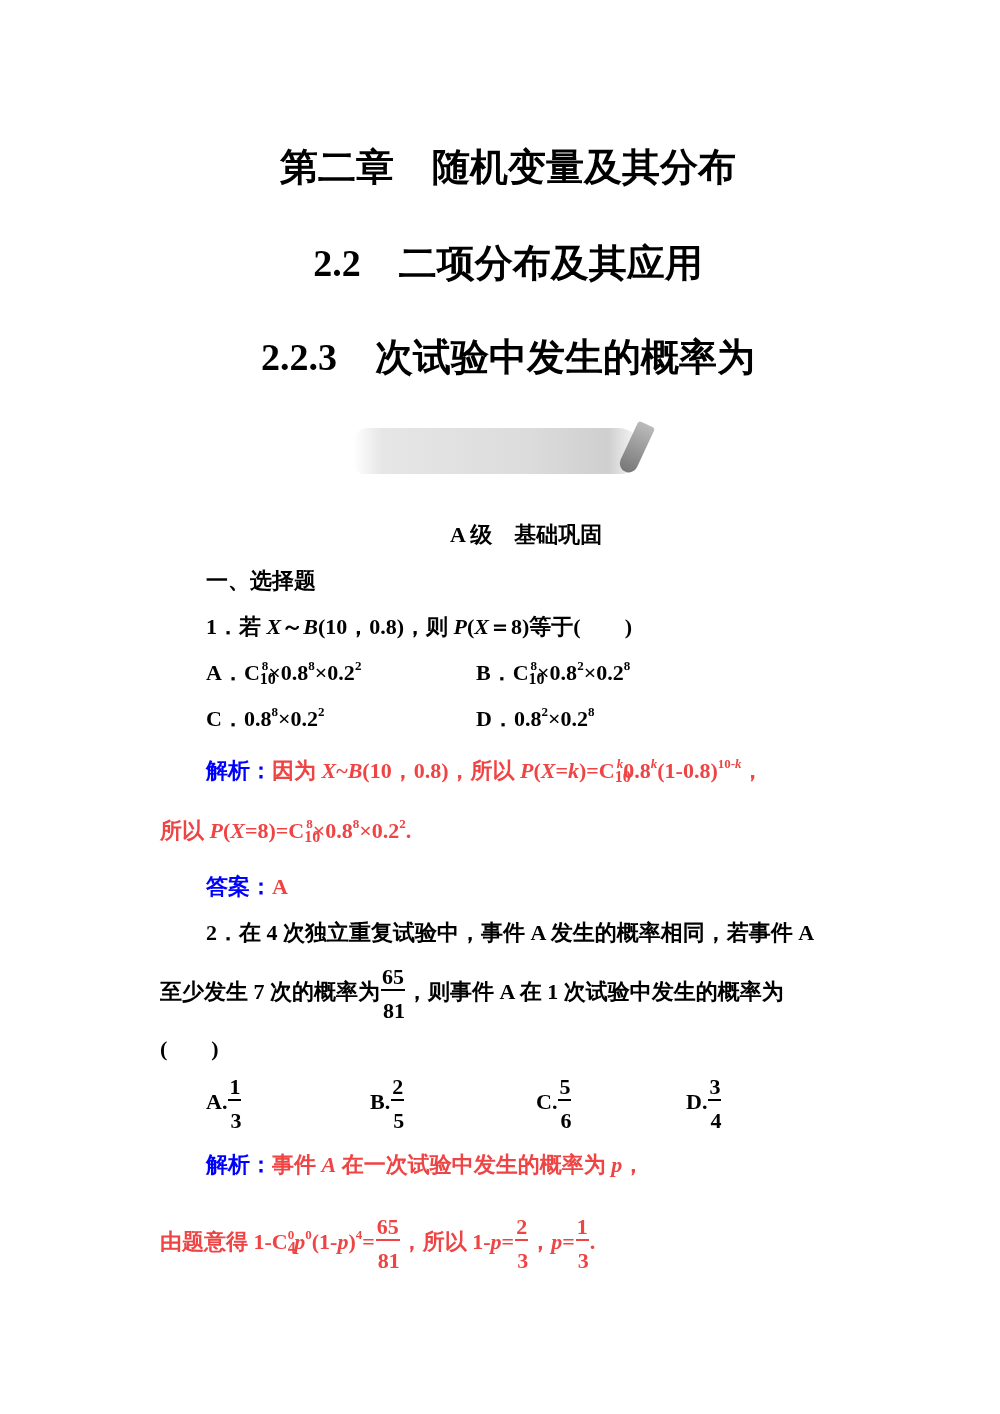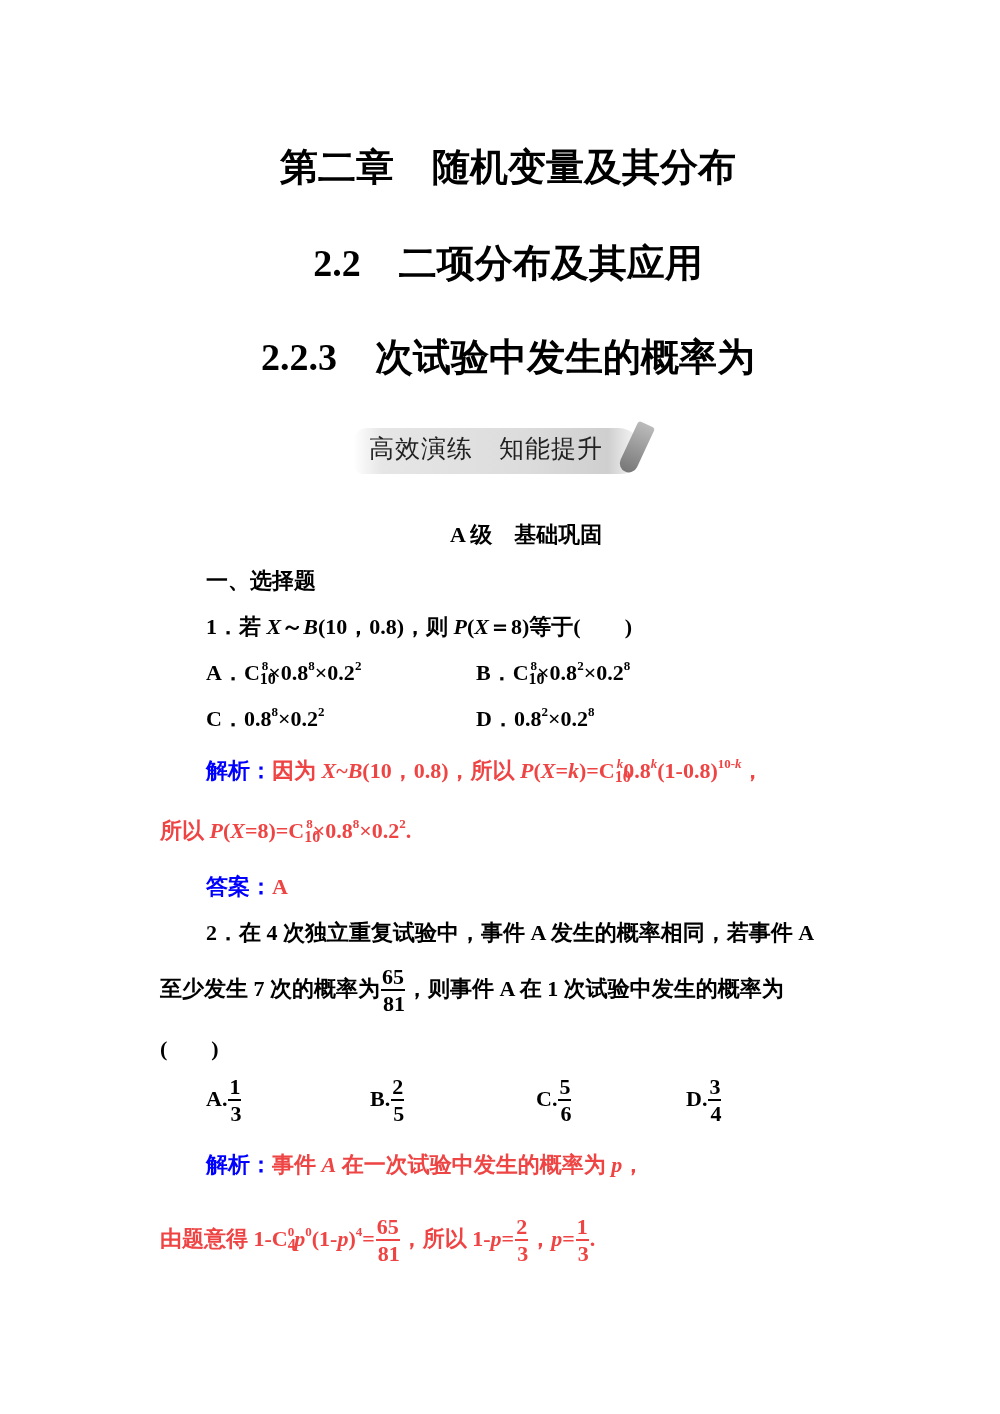--- a/index.html
+++ b/index.html
@@ -18,32 +18,31 @@
   .b { font-weight: bold; }
   .t22 { font-size: 22px; }
   i { font-style: italic; }
   sup { font-size: 13px; vertical-align: 10px; line-height: 0; }
   .sub { font-size: 16px; vertical-align: -4px; line-height: 0; }
   .red { color: #ef4444; }
   .blue { color: #0000ff; }
   .frac { display: inline-block; text-align: right; vertical-align: middle; line-height: 1; margin: 0 1px; }
   .frac span { display: block; }
   .frac .num { border-bottom: 2px solid currentColor; padding: 0 1px 1px; }
-  .frac .den { padding-top: 2px; }
+  .frac .den { padding-top: 9px; }
 </style>
 </head>
 <body>
 
 <div class="abs title" style="top:142px;">第二章　随机变量及其分布</div>
 <div class="abs title" style="top:238px;">2.2　二项分布及其应用</div>
 <div class="abs title" style="top:332px;">2.2.3　次试验中发生的概率为</div>
 
 <div class="abs banner">
   <div class="banner-bg"></div>
-  <div class="banner-text">高效演练　知能提升</div>
   <div class="brush"></div>
 </div>
 
 <div class="abs b t22" style="left:442px; top:520px;text-align:center;">A 级　基础巩固</div>
 <div class="abs b t22" style="left:198px; top:566px;">一、选择题</div>
 
 <div class="abs b t22" style="left:198px; top:612px;text-align:right;">
   <span>1．若 </span><i>X</i>～<i>B</i>(10，0.8)<span>，则 </span><i>P</i>(<i>X</i>＝8)<span>等于(　　)</span>
 </div>
 

